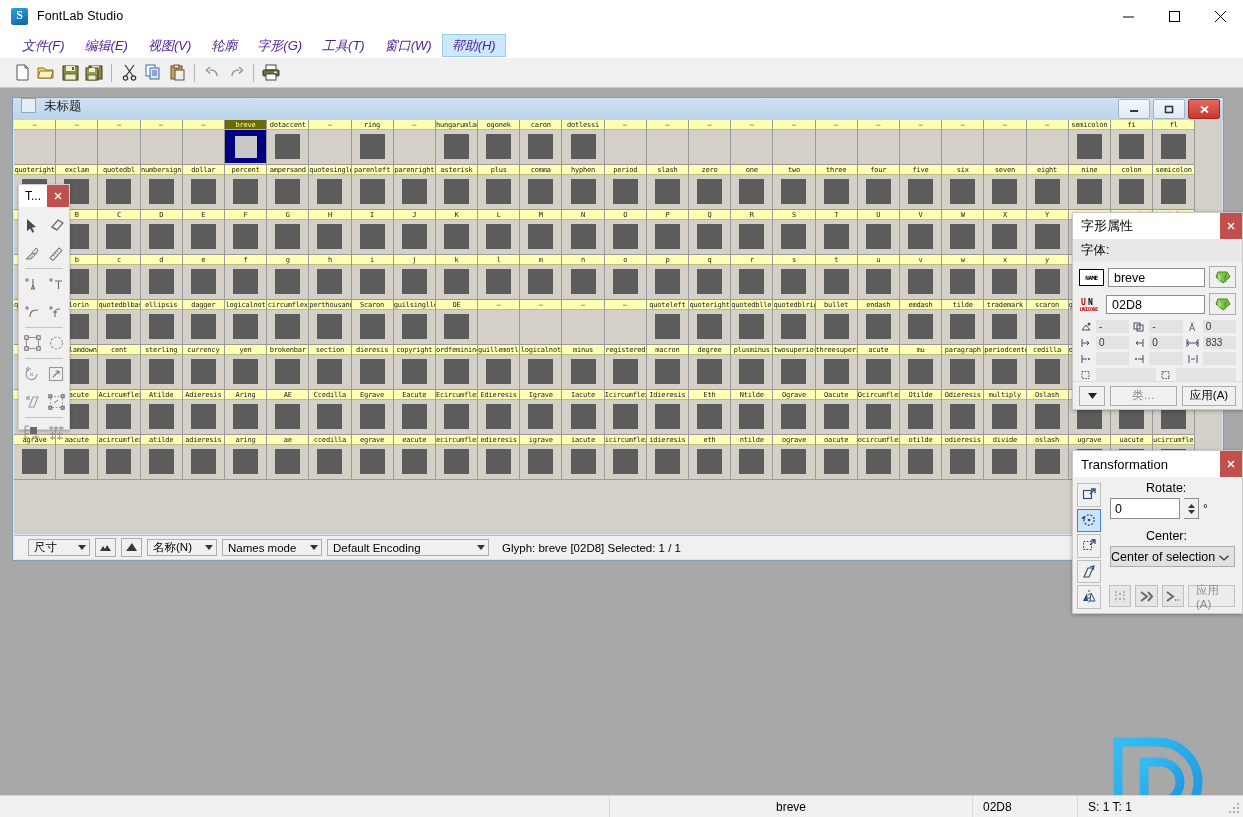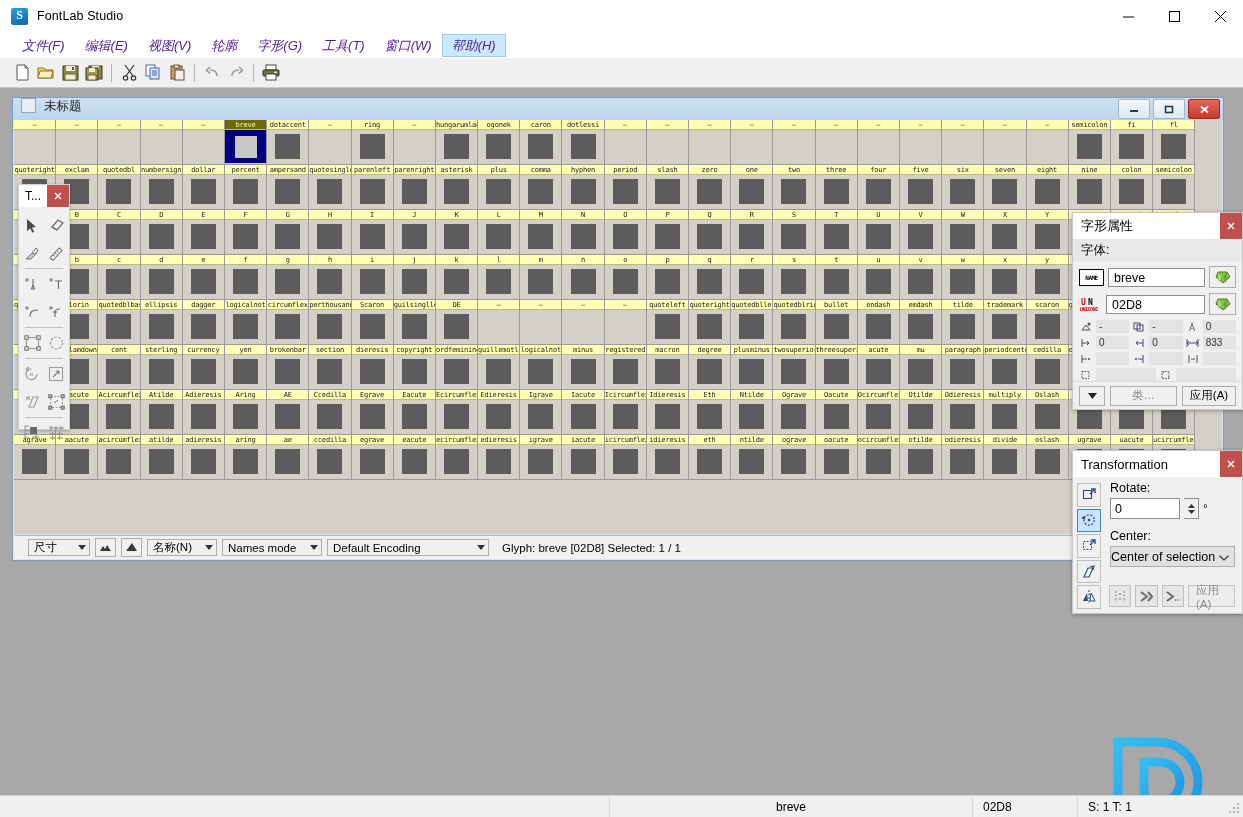--- a/index.html
+++ b/index.html
@@ -226,21 +226,21 @@
   
   #transform{left:1072px;top:362px;width:171px;height:164px;}
   .tf-body{display:flex;padding:4px 0 0 0;height:132px;box-sizing:border-box;}
   .tf-left{width:32px;flex:none;display:flex;flex-direction:column;align-items:center;gap:2px;padding-top:2px;}
   .tf-tool{
     width:24px;height:24px;border:1px solid #bfbfbf;background:#f0f0f0;
     display:flex;align-items:center;justify-content:center;box-sizing:border-box;
   }
   .tf-tool.on{background:#cce3f7;border:1px solid #3b85c8;}
   .tf-right{flex:1;padding-left:5px;padding-right:7px;}
-  .tf-lbl{font-size:12.5px;color:#000;margin-bottom:3px;}
+  .tf-lbl{font-size:12.5px;color:#000;margin-bottom:3px;margin-left:36px;}
   .tf-spin{display:flex;align-items:center;gap:4px;margin-bottom:10px;}
   .tf-num{
     width:70px;height:21px;background:#fff;border:1px solid #8e8e8e;
     font-size:12.5px;line-height:20px;padding-left:4px;box-sizing:border-box;
   }
   .tf-arrows{
     width:15px;height:21px;border:1px solid #8e8e8e;border-left:none;
     background:#f0f0f0;display:flex;flex-direction:column;
     align-items:center;justify-content:center;box-sizing:border-box;
   }

